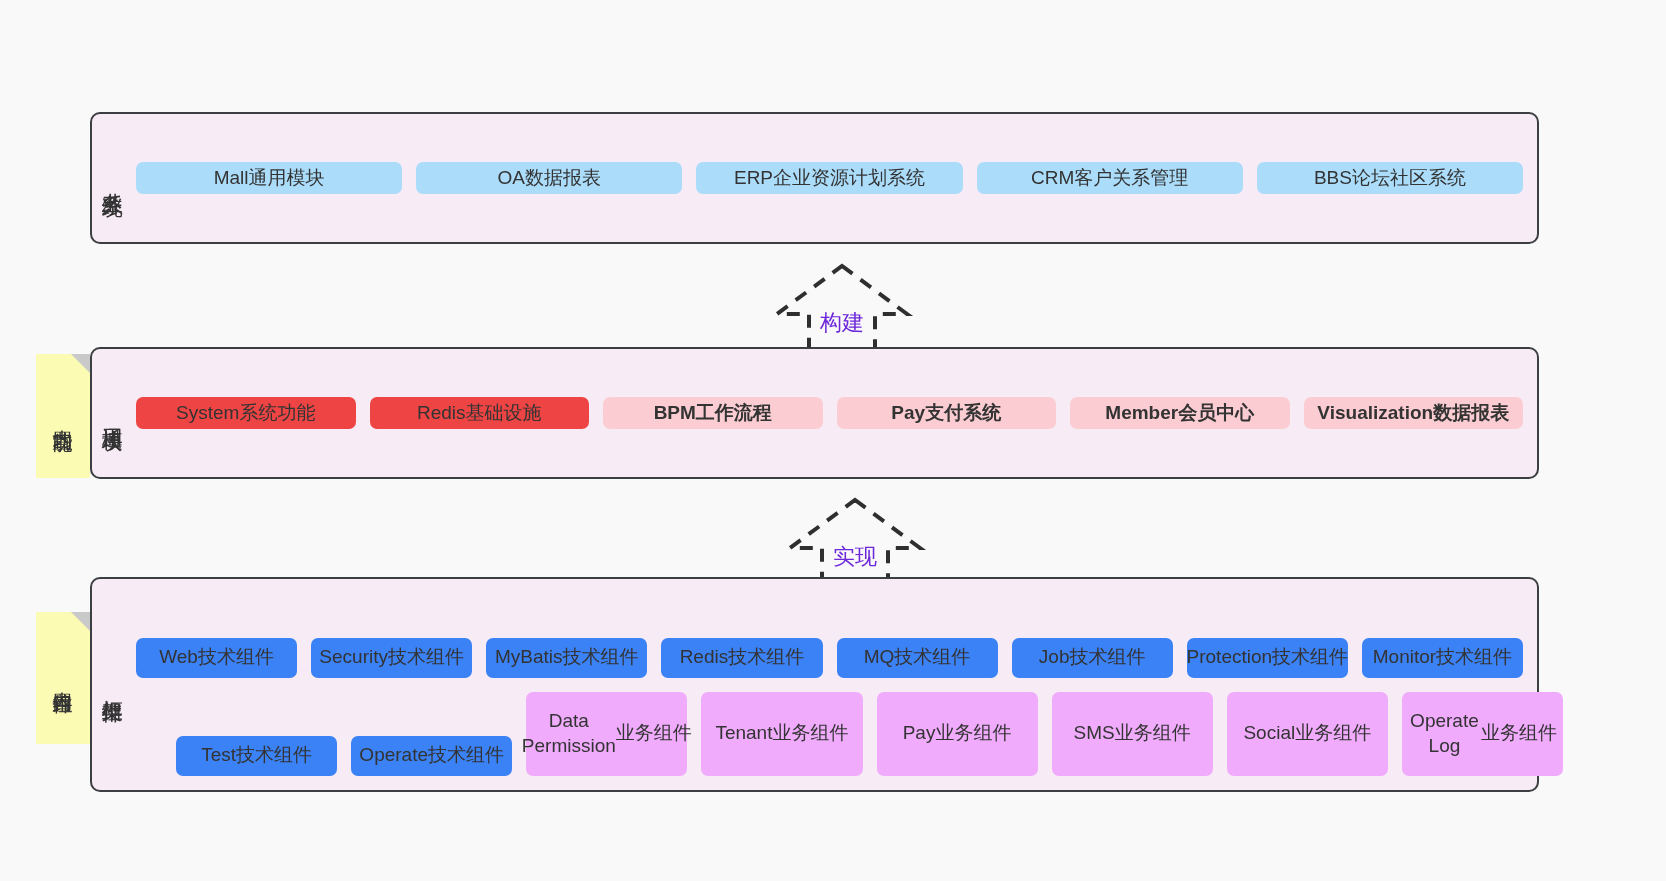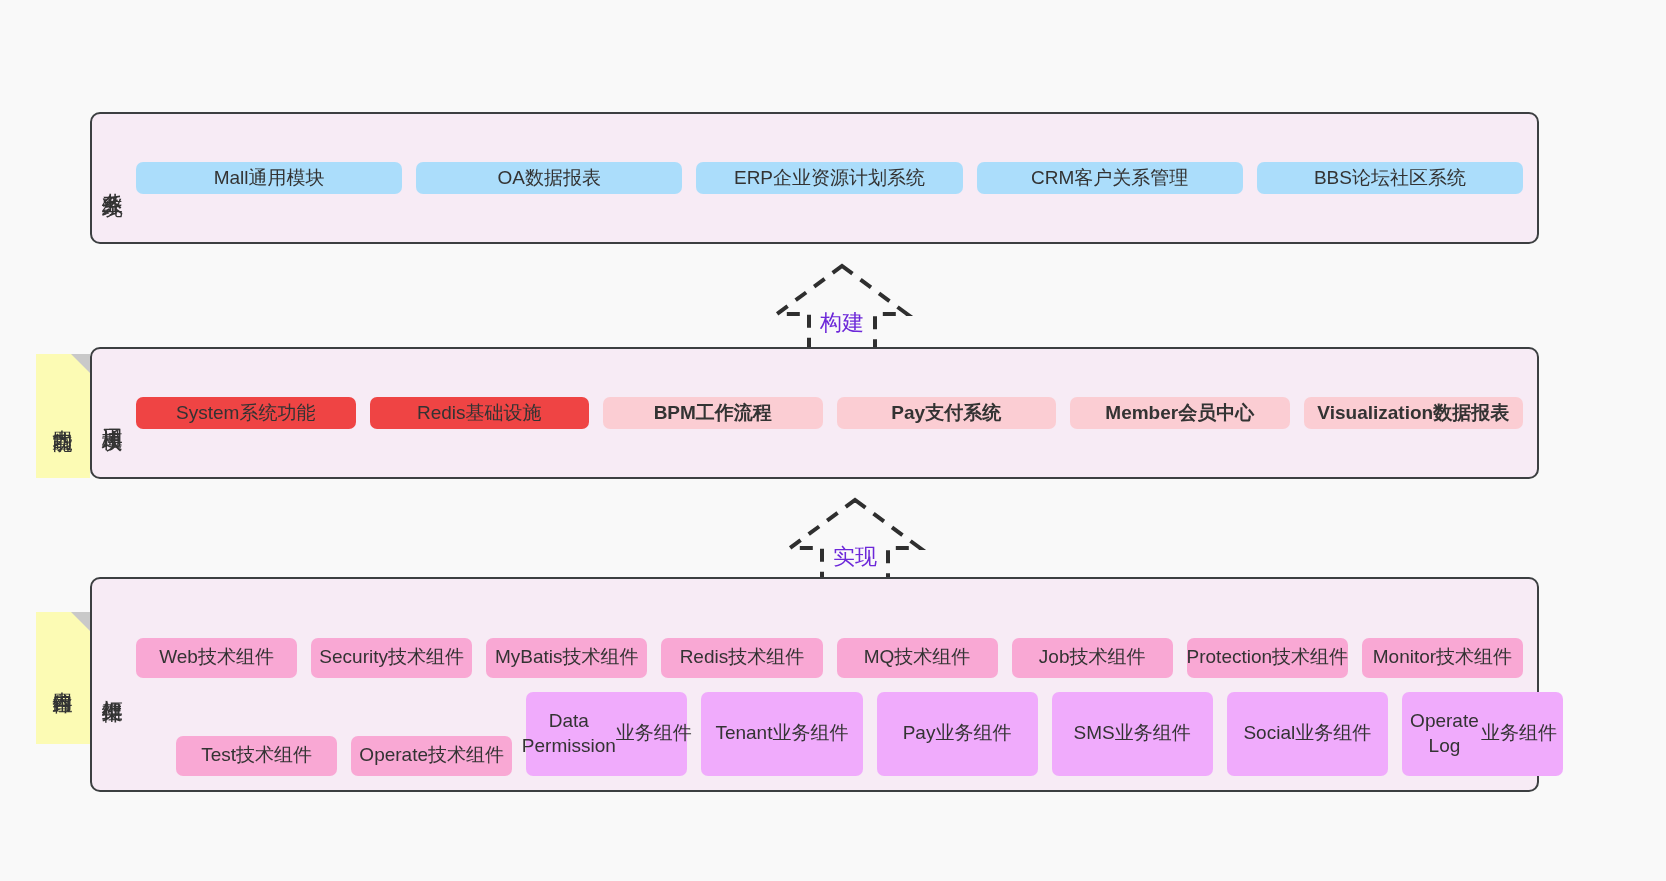--- a/index.html
+++ b/index.html
@@ -70,21 +70,21 @@
     color:#333;
     box-sizing:border-box;
     padding:4px 6px;
     min-width:0;
   }
   .card .t1{white-space:normal;}
   .card .t2{white-space:nowrap;}
   .blue{background:#abddfb;}
   .red{background:#ef4444;}
   .pink{background:#fbcdd3;font-weight:bold;}
-  .green{background:#f9a8d4;margin-top:44px;}
+  .green{background:#3b82f6;margin-top:44px;}
   .lgreen{background:#f0abfc;text-align:center;}
 
   
   .note{
     position:absolute;
     background:#fcfbb4;
     width:54px;
     box-sizing:border-box;
     display:flex;
     align-items:center;

